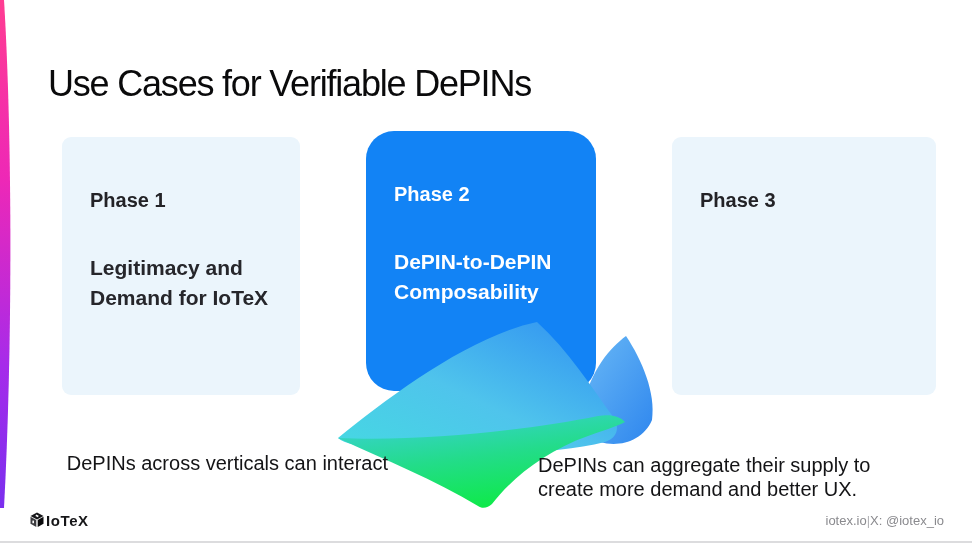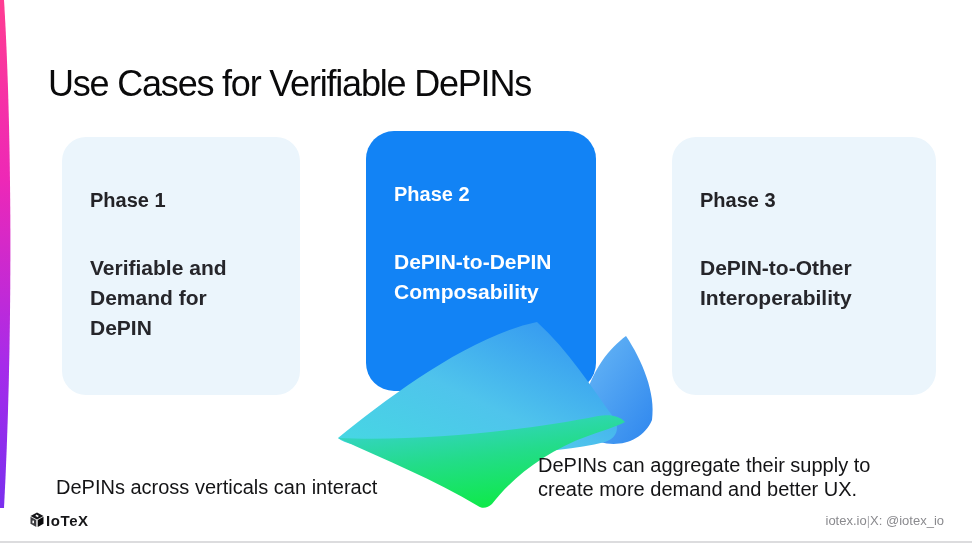--- a/index.html
+++ b/index.html
@@ -20,21 +20,21 @@
     position: absolute; left: 48px; top: 22px;
     font-size: 36px; line-height: 1.15;
     font-weight: 400; letter-spacing: -1.2px;
     color: #0a0a0b;
     margin-top: 41px;
   }
 
   
   .card {
     position: absolute;
-    border-radius: 24px;
+    border-radius: 9px;
     padding: 48px 28px 0 28px;
   }
   .card.light { background: #ebf5fc; }
   .card.primary { background: #1283f5; border-radius: 28px; }
   .card-phase {
     font-size: 20px; font-weight: 700; color: #232327;
     margin-top: 4px;
   }
   .card.primary .card-phase { color: #ffffff; }
   .card-desc {
@@ -50,21 +50,21 @@
 
   
   .ribbon { position: absolute; left: 328px; top: 306px; width: 334px; height: 210px; }
 
   
   .caption {
     position: absolute;
     font-size: 20px; line-height: 23.5px; font-weight: 500;
     color: #141416;
   }
-  .caption.left  { left: 56px;  top: 452px; width: 332px; text-align: left; margin-top: 24px; }
+  .caption.left  { left: 56px;  top: 452px; width: 332px; text-align: right; }
   .caption.right { left: 538px; top: 454px; width: 350px; text-align: left; }
 
   
   .footer-brand {
     position: absolute; left: 28px; top: 511px;
     display: flex; align-items: center; gap: 0;
   }
   .footer-brand .wordmark {
     font-size: 15px; font-weight: 700; letter-spacing: 0.6px; color: #161618;
   }
@@ -92,31 +92,30 @@
       <stop offset="1" stop-color="#7A2FEE"></stop>
     </linearGradient>
   </defs>
   <path d="M4,0 C12,130 13,340 4,508 L0,508 L0,0 Z" fill="url(#stripeGrad)"></path>
 </svg>
 
 <h1 class="title">Use Cases for Verifiable DePINs</h1>
 
 <div class="card light" id="card-1">
   <div class="card-phase">Phase 1</div>
-  <div class="card-desc">Verifiable and Demand for DePIN</div>
+  <div class="card-desc">Legitimacy and Demand for IoTeX</div>
 </div>
 
 <div class="card primary" id="card-2">
   <div class="card-phase">Phase 2</div>
   <div class="card-desc">DePIN-to-DePIN Composability</div>
 </div>
 
 <div class="card light" id="card-3">
   <div class="card-phase">Phase 3</div>
-  <div class="card-desc">DePIN-to-Other Interoperability</div>
 </div>
 
 <svg class="ribbon" viewBox="0 0 334 210" aria-hidden="true">
   <defs>
     <linearGradient id="petalGrad" x1="0" y1="0" x2="1" y2="1">
       <stop offset="0" stop-color="#6BBAF6"></stop>
       <stop offset="1" stop-color="#2E86EE"></stop>
     </linearGradient>
     <linearGradient id="mainGrad" x1="0" y1="1" x2="1" y2="0">
       <stop offset="0" stop-color="#45D9E2"></stop>

